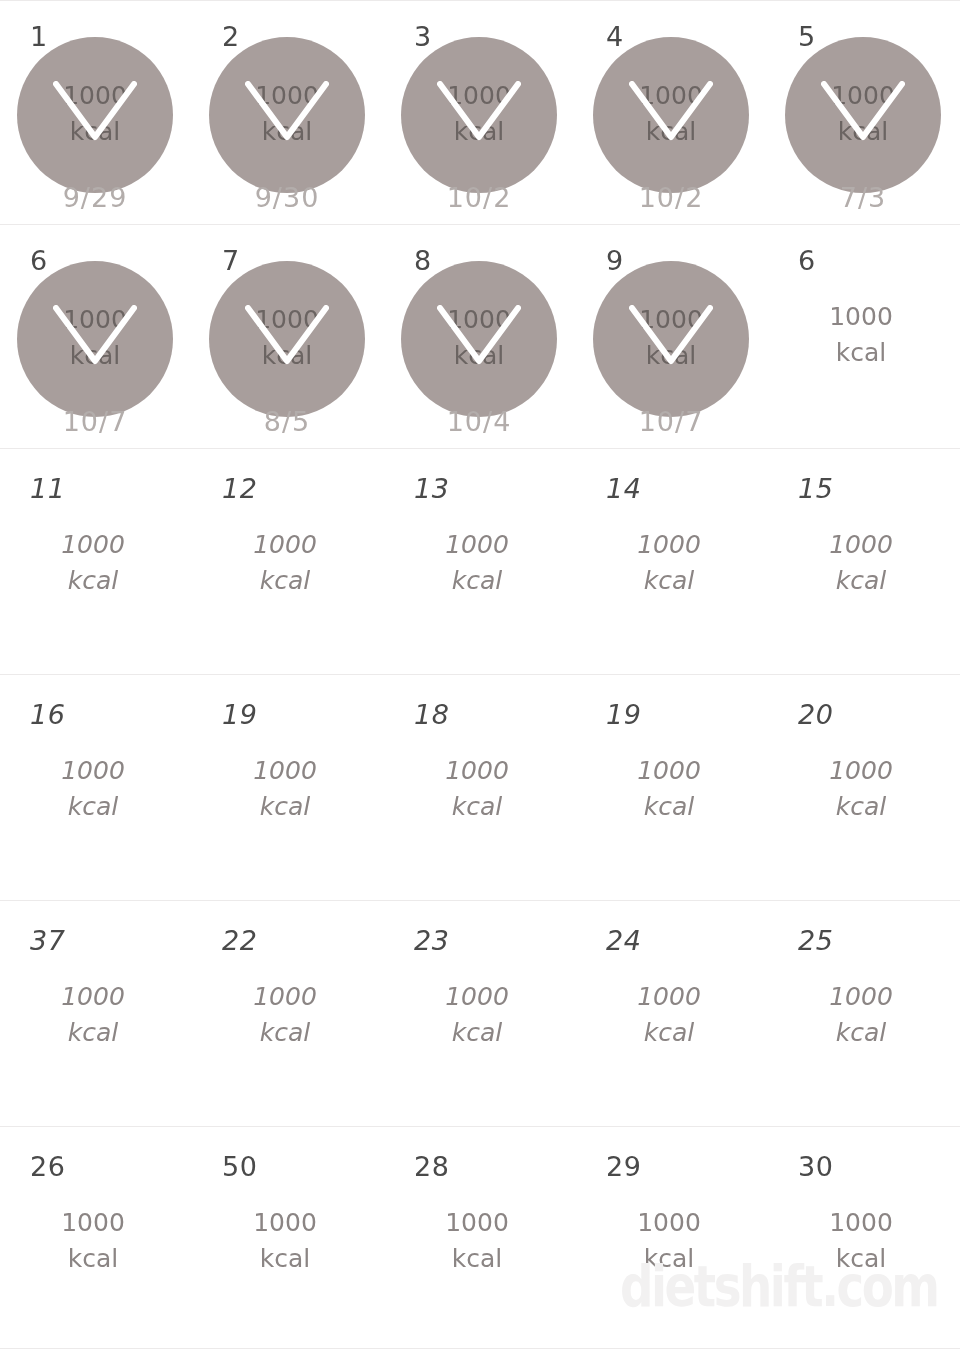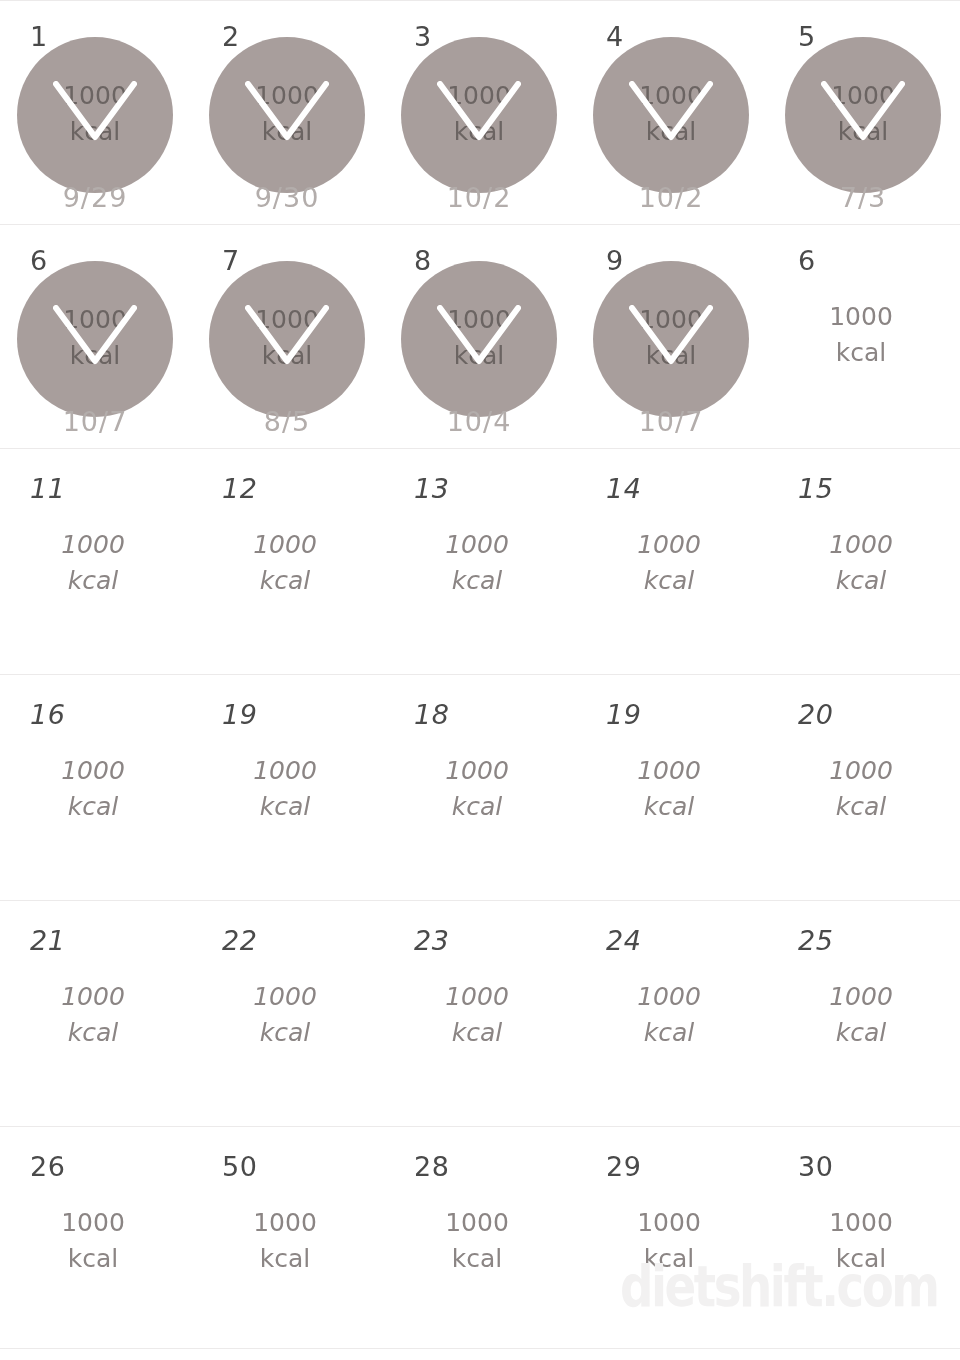--- a/index.html
+++ b/index.html
@@ -342,21 +342,21 @@
       <div class="day-cell">
         <div class="day-number">20</div>
         <div class="plain-kcal">
           <span class="kcal-value">1000</span>
           <span class="kcal-unit">kcal</span>
         </div>
       </div>
     </div>
     <div class="grid-row row-plain">
       <div class="day-cell">
-        <div class="day-number">21</div>
+        <div class="day-number">37</div>
         <div class="plain-kcal">
           <span class="kcal-value">1000</span>
           <span class="kcal-unit">kcal</span>
         </div>
       </div>
       <div class="day-cell">
         <div class="day-number">22</div>
         <div class="plain-kcal">
           <span class="kcal-value">1000</span>
           <span class="kcal-unit">kcal</span>

